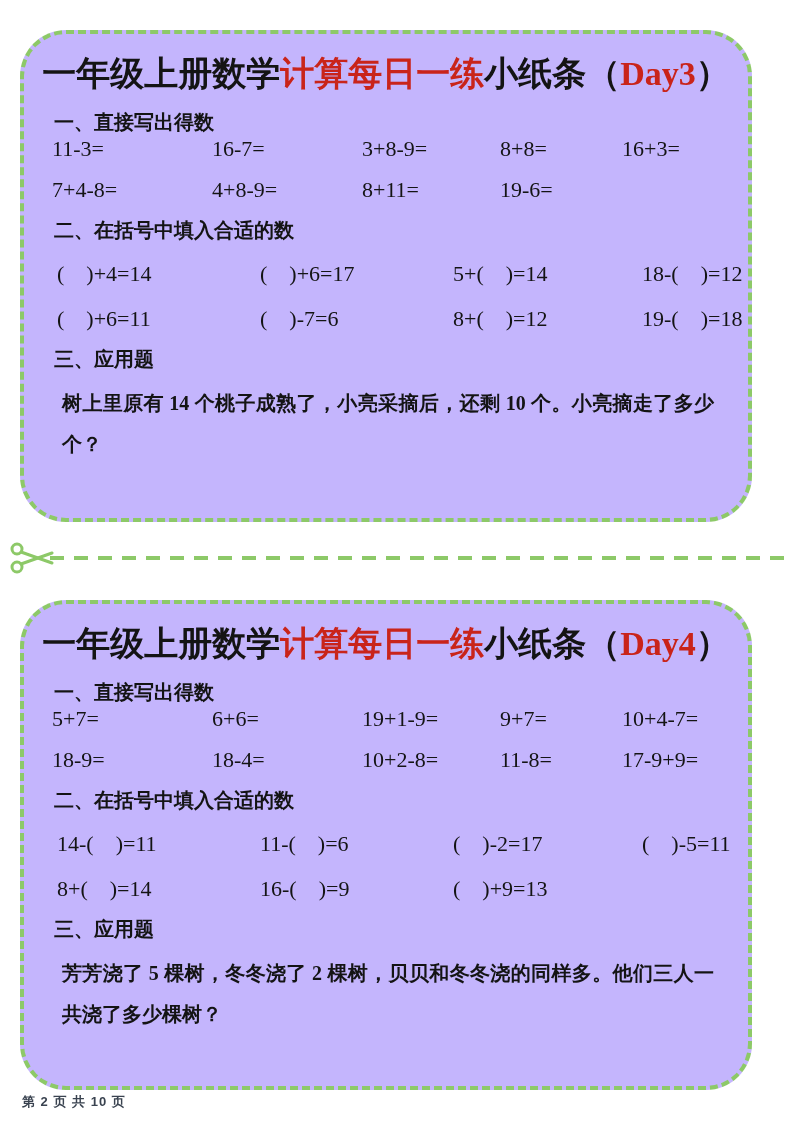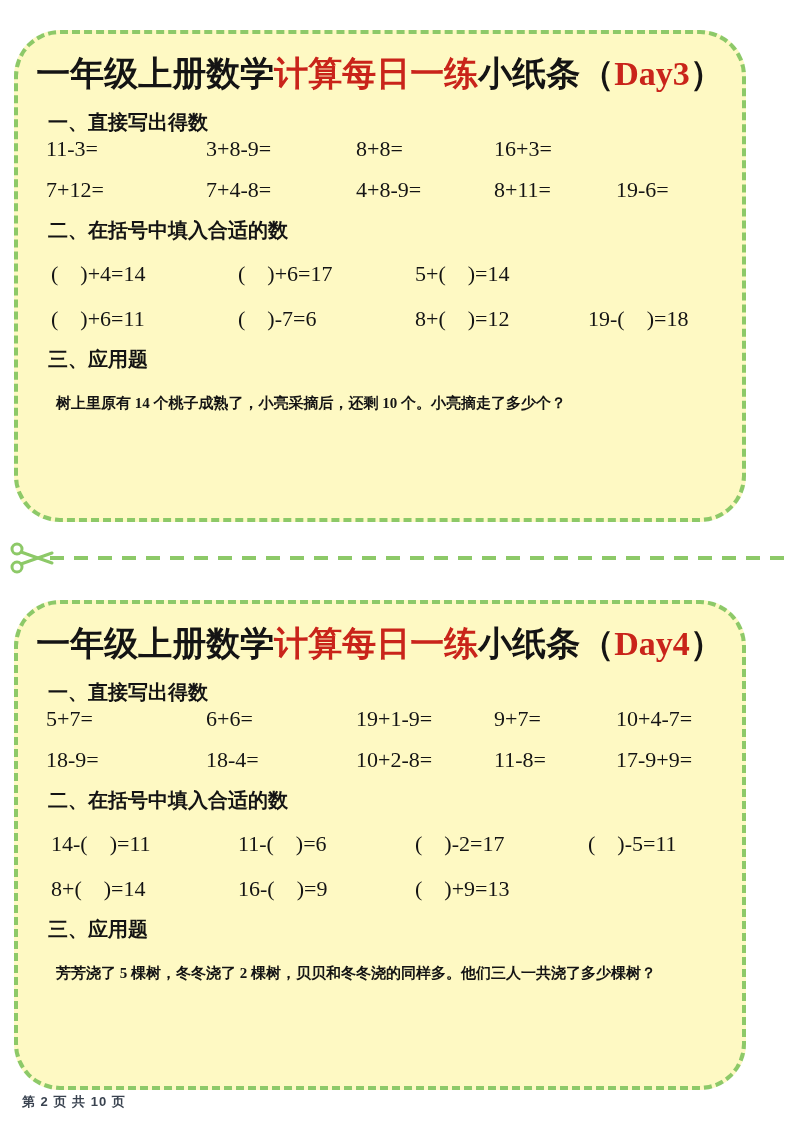--- a/index.html
+++ b/index.html
@@ -8,23 +8,23 @@
     --ink:#141414;
   }
   *{box-sizing:border-box;}
   html,body{margin:0;padding:0;}
   body{
     width:793px;height:1122px;position:relative;background:#ffffff;
     font-family:"Liberation Serif","DejaVu Serif",serif;color:var(--ink);
     overflow:hidden;
   }
   .strip{
-    position:absolute;left:14px;width:732px;
+    position:absolute;left:20px;width:732px;
     border:4px dashed var(--green);border-radius:46px;
-    background:#fef9c3;
+    background:#c4b5fd;
   }
   #strip-day3{top:30px;height:492px;}
   #strip-day4{top:600px;height:490px;}
 
   .strip-title{
     margin-top:18px;text-align:center;
     font-size:34px;font-weight:bold;line-height:44px;
     white-space:nowrap;
   }
   .red{color:var(--red);}
@@ -37,26 +37,26 @@
   .calc-grid{
     display:grid;grid-template-columns:160px 150px 138px 122px 1fr;
     padding-left:28px;
     font-size:22px;line-height:28px;white-space:nowrap;
   }
   .row-2{margin-top:13px;}
 
   .fill-grid{
     display:grid;grid-template-columns:187px 177px 173px 1fr;
     padding-left:33px;margin-top:17px;
-    font-size:22px;line-height:28px;white-space:nowrap;
+    font-size:22px;line-height:28px;white-space:nowrap;gap:16px;
   }
 
   .word-problem{
     margin:11px 34px 0 38px;
-    font-size:15px;line-height:41px;font-weight:600;
+    font-size:20px;line-height:41px;font-weight:600;
     text-align:justify;
   }
 
   .cut-line{
     position:absolute;left:50px;right:0;top:556px;height:4px;
     background:repeating-linear-gradient(90deg,
       var(--green) 0 14px, transparent 14px 24px);
   }
   .scissors{
     position:absolute;left:10px;top:536px;width:44px;height:44px;
@@ -74,37 +74,38 @@
 <body>
 
 <div class="strip" id="strip-day3">
   <div class="strip-title">
     <span>一年级上册数学</span><span class="red">计算每日一练</span><span>小纸条</span><span>（</span><span class="red">Day3</span><span>）</span>
   </div>
 
   <div class="sec-label">一、直接写出得数</div>
   <div class="calc-grid">
     <span>11-3=</span>
+    <span>16-7=</span>
     <span>3+8-9=</span>
     <span>8+8=</span>
     <span>16+3=</span>
   </div>
   <div class="calc-grid row-2">
-    <span>7+12=</span>
     <span>7+4-8=</span>
     <span>4+8-9=</span>
     <span>8+11=</span>
     <span>19-6=</span>
   </div>
 
   <div class="sec-label">二、在括号中填入合适的数</div>
   <div class="fill-grid">
     <span>(　)+4=14</span>
     <span>(　)+6=17</span>
     <span>5+(　)=14</span>
+    <span>18-(　)=12</span>
   </div>
   <div class="fill-grid row-2">
     <span>(　)+6=11</span>
     <span>(　)-7=6</span>
     <span>8+(　)=12</span>
     <span>19-(　)=18</span>
   </div>
 
   <div class="sec-label">三、应用题</div>
   <div class="word-problem">树上里原有 14 个桃子成熟了，小亮采摘后，还剩 10 个。小亮摘走了多少个？</div>

